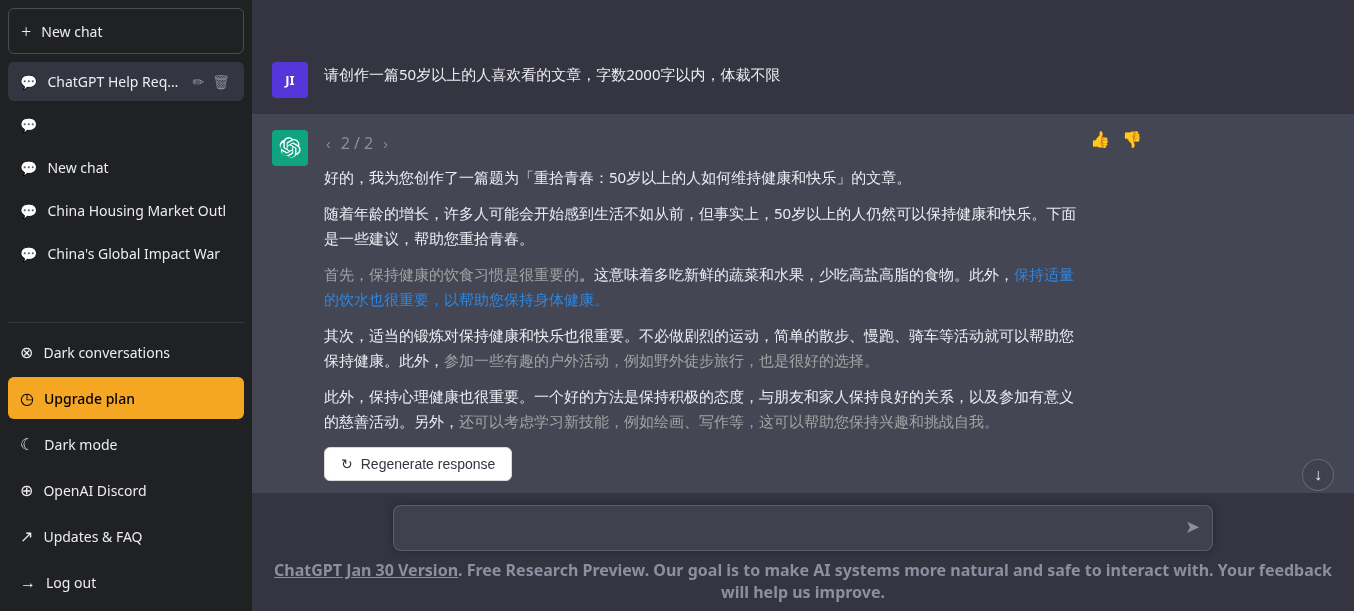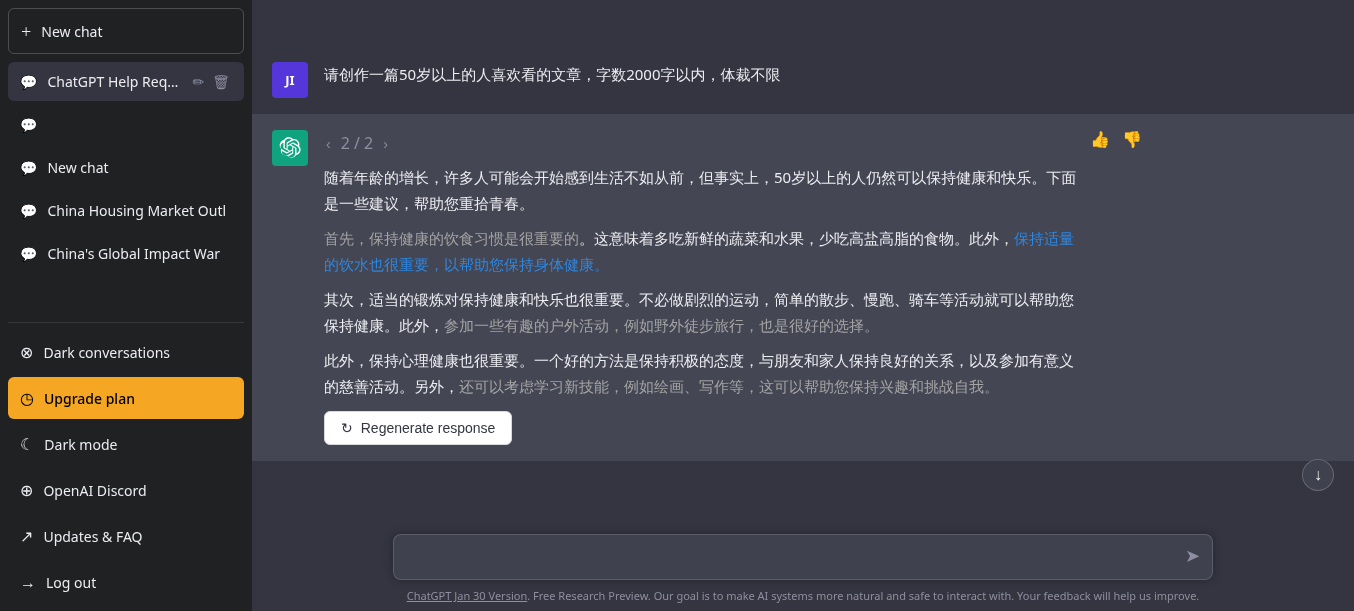--- a/index.html
+++ b/index.html
@@ -216,24 +216,25 @@
       bottom: 10px;
       background: none;
       border: none;
       color: #8e8ea0;
       cursor: pointer;
       font-size: 18px;
       padding: 2px;
     }
 
     .footer-text {
-      font-size: 11px;
+      font-size: 16px;
       color: #8e8ea0;
       text-align: center;
       margin-top: 8px;
+      font-weight: bold;
     }
     .footer-text a { color: #8e8ea0; text-decoration: underline; }
 
     
     #chat-area::-webkit-scrollbar { width: 6px; }
     #chat-area::-webkit-scrollbar-track { background: transparent; }
     #chat-area::-webkit-scrollbar-thumb { background: #555; border-radius: 3px; }
 
     .scroll-bottom-btn {
       position: absolute;
@@ -350,20 +351,21 @@
             </svg>
         </div>
         <div class="message-content">
           <div style="display:flex; align-items:flex-start; justify-content:space-between;">
             <div style="flex:1;">
               <div style="display:flex; align-items:center; gap:8px; margin-bottom:8px;">
                 <button class="nav-btn">‹</button>
                 <span style="font-size:16px; color:#8e8ea0;">2 / 2</span>
                 <button class="nav-btn">›</button>
               </div>
+              <p>好的，我为您创作了一篇题为「重拾青春：50岁以上的人如何维持健康和快乐」的文章。</p>
               <p>随着年龄的增长，许多人可能会开始感到生活不如从前，但事实上，50岁以上的人仍然可以保持健康和快乐。下面是一些建议，帮助您重拾青春。</p>
               <p>
                 <span style="color:#a3a3a3;">首先，保持健康的饮食习惯是很重要的</span>。这意味着多吃新鲜的蔬菜和水果，少吃高盐高脂的食物。此外，<span style="color:#2e86de;">保持适量的饮水也很重要，以帮助您保持身体健康。</span>
               </p>
               <p>其次，适当的锻炼对保持健康和快乐也很重要。不必做剧烈的运动，简单的散步、慢跑、骑车等活动就可以帮助您保持健康。此外，<span style="color:#a3a3a3;">参加一些有趣的户外活动，例如野外徒步旅行，也是很好的选择。</span></p>
               <p>此外，保持心理健康也很重要。一个好的方法是保持积极的态度，与朋友和家人保持良好的关系，以及参加有意义的慈善活动。另外，<span style="color:#a3a3a3;">还可以考虑学习新技能，例如绘画、写作等，这可以帮助您保持兴趣和挑战自我。</span></p>
             </div>
             <div class="feedback-icons">
               <button class="feedback-btn">👍</button>
               <button class="feedback-btn">👎</button>

